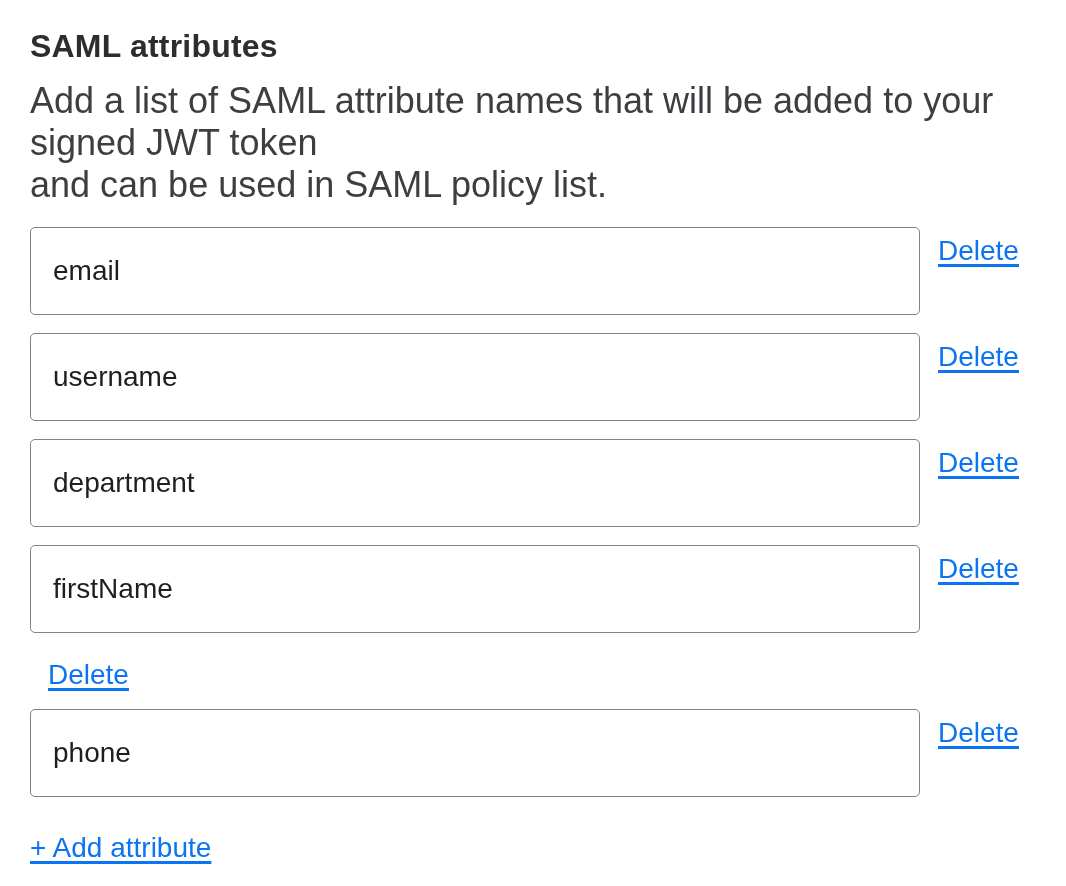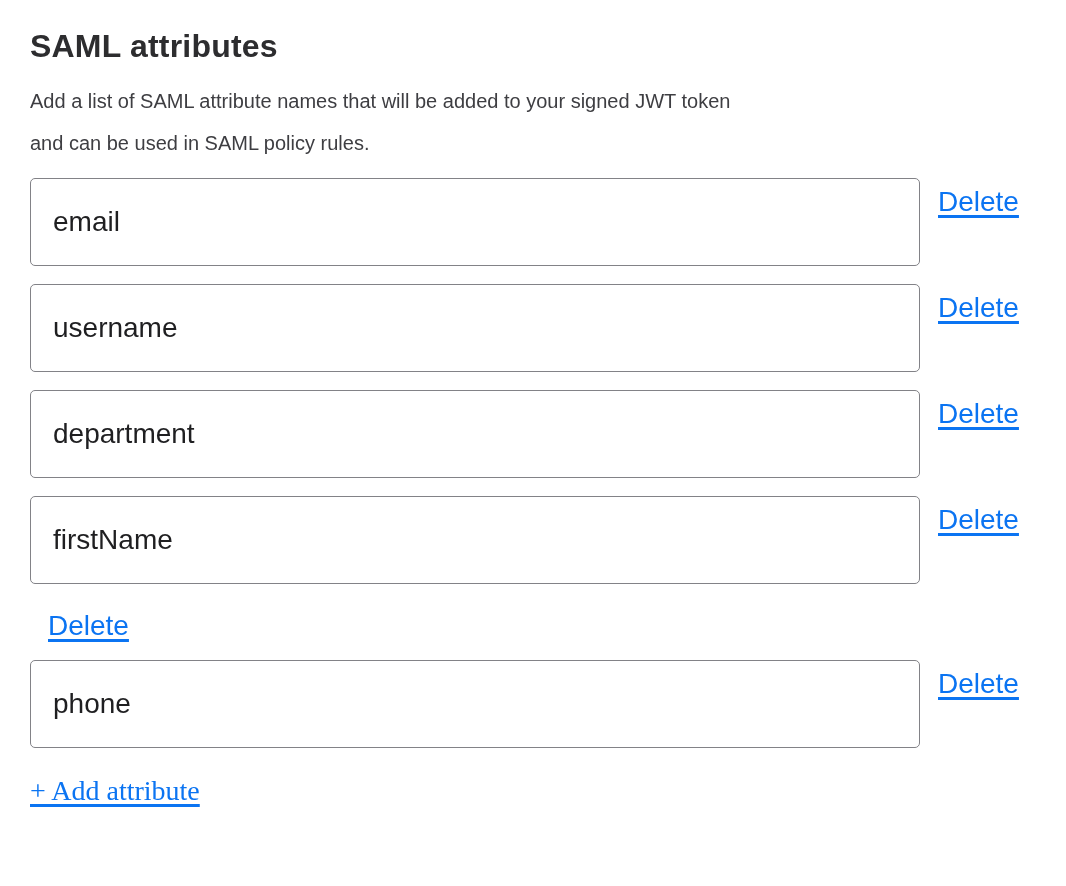--- a/index.html
+++ b/index.html
@@ -26,22 +26,22 @@
   }
   .section-title {
     margin: 0 0 14px 0;
     font-size: 32px;
     line-height: 40px;
     font-weight: 700;
     color: var(--heading);
     letter-spacing: 0.2px;
   }
   .section-description {
-    margin: 0 0 14px 0;
-    font-size: 20px;
+    margin: 0 0 21px 0;
+    font-size: 36px;
     line-height: 42px;
     font-weight: 400;
     color: var(--body);
   }
   .section-description span { display: block; }
   .attr-row {
     display: flex;
     align-items: flex-start;
     margin-bottom: 18px;
   }
@@ -67,35 +67,34 @@
     font-size: 28px;
   }
   .delete-link {
     margin-left: 18px;
     margin-top: 8px;
     line-height: 32px;
     display: inline-block;
   }
   .add-attribute-link {
     display: inline-block;
-    margin-top: 8px; 
+    margin-top: 16px; 
     line-height: 34px;
-    font-family: Liberation Serif, serif;
   }
 </style>
 </head>
 <body>
 
 <div class="page">
 
   <h2 class="section-title">SAML attributes</h2>
 
   <p class="section-description">
     <span>Add a list of SAML attribute names that will be added to your signed JWT token</span>
-    <span>and can be used in SAML policy rules.</span>
+    <span>and can be used in SAML policy list.</span>
   </p>
 
   <div class="attr-row">
     <input type="text" class="attr-input" value="email" style="">
     <a class="link delete-link">Delete</a>
   </div>
 
   <div class="attr-row">
     <input type="text" class="attr-input" value="username" style="">
     <a class="link delete-link">Delete</a>

